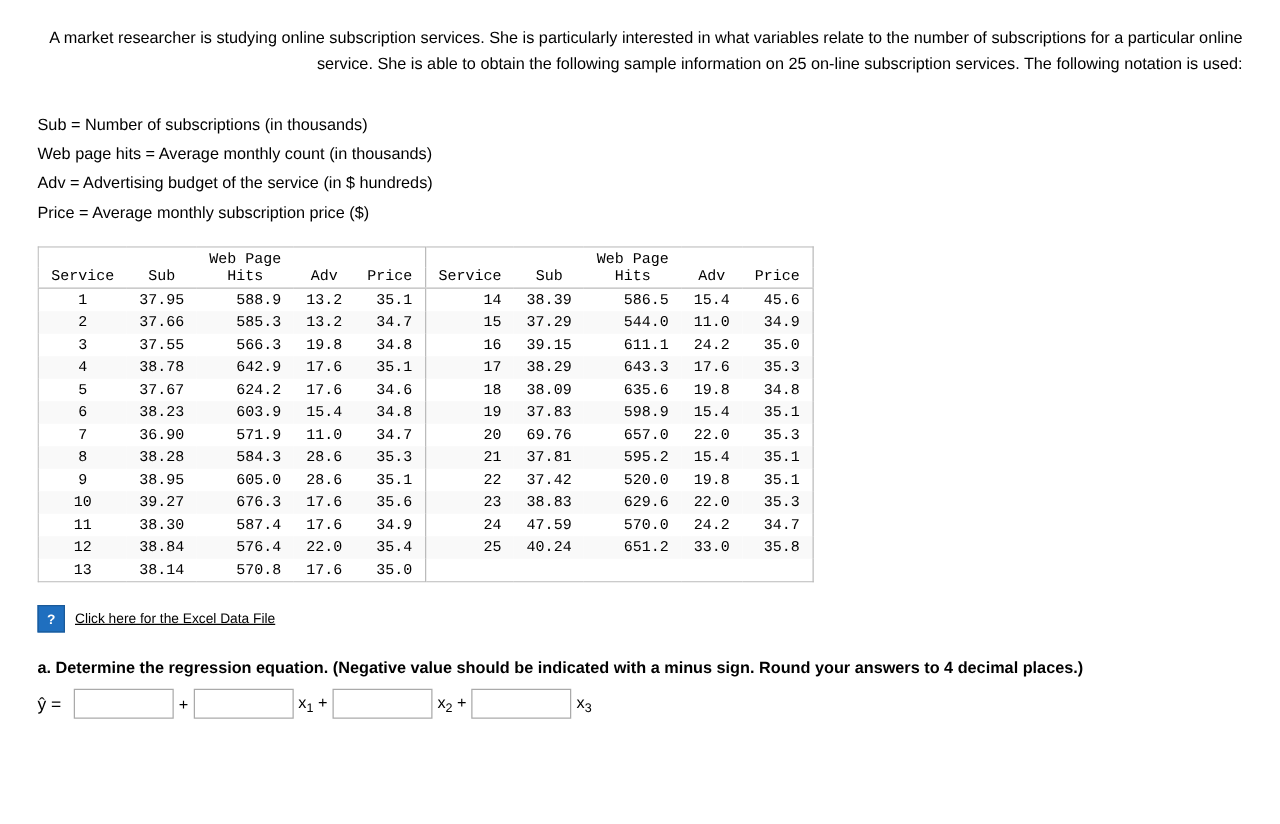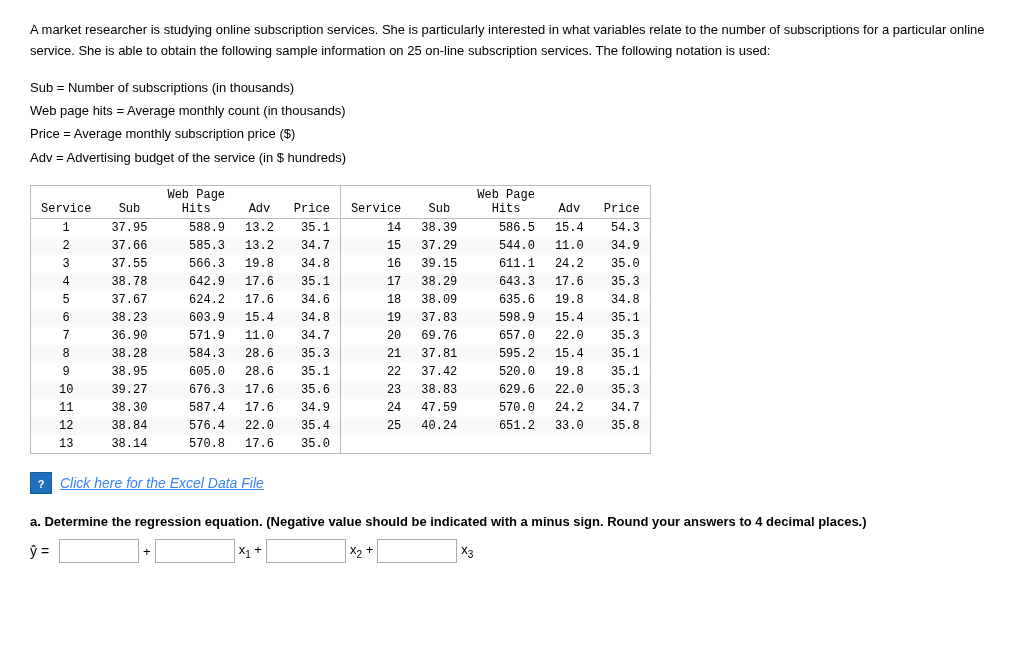--- a/index.html
+++ b/index.html
@@ -6,21 +6,22 @@
     body {
       font-family: Arial, sans-serif;
       font-size: 13px;
       background: #fff;
       color: #000;
       padding: 20px 30px;
       max-width: 1024px;
     }
     .intro-text {
       line-height: 1.6;
-      margin-bottom: 14px;
+      margin-bottom: 26px;
+      text-align: right;
     }
     .notation {
       margin-bottom: 16px;
       line-height: 1.8;
     }
     .notation p {
       font-size: 13px;
     }
     .data-table-wrapper {
       margin-bottom: 18px;
@@ -74,25 +75,24 @@
       color: #fff;
       font-weight: bold;
       font-size: 11px;
       text-align: center;
       line-height: 22px;
       margin-right: 8px;
       flex-shrink: 0;
       border: 1px solid #1a5a99;
     }
     .excel-link {
-      color: #3b82f6;
+      color: #000000;
       text-decoration: underline;
       cursor: pointer;
-      font-size: 14px;
-      font-style: italic;
+      font-size: 11px;
     }
     .question-section {
       margin-bottom: 8px;
     }
     .question-label {
       font-weight: bold;
       font-size: 13px;
       margin-bottom: 6px;
     }
     .regression-row {
@@ -126,22 +126,22 @@
 </head>
 <body>
 
 <div class="intro-text">
   <span>A market researcher is studying online subscription services. She is particularly interested in what variables relate to the number of subscriptions for a particular online service. She is able to obtain the following sample information on 25 on-line subscription services. The following notation is used:</span>
 </div>
 
 <div class="notation">
   <p>Sub = Number of subscriptions (in thousands)</p>
   <p>Web page hits = Average monthly count (in thousands)</p>
+  <p>Adv = Advertising budget of the service (in $ hundreds)</p>
   <p>Price = Average monthly subscription price ($)</p>
-  <p>Adv = Advertising budget of the service (in $ hundreds)</p>
 </div>
 
 <div class="data-table-wrapper">
   <table class="data-table">
     <thead>
       <tr>
         <th></th>
         <th></th>
         <th>Web Page</th>
         <th></th>
@@ -169,21 +169,21 @@
     <tr>
           <td>1</td>
           <td>37.95</td>
           <td>588.9</td>
           <td>13.2</td>
           <td>35.1</td>
           <td class="divider-col">14</td>
           <td>38.39</td>
           <td>586.5</td>
           <td>15.4</td>
-          <td>54.3</td>
+          <td>45.6</td>
         </tr>
         <tr>
           <td>2</td>
           <td>37.66</td>
           <td>585.3</td>
           <td>13.2</td>
           <td>34.7</td>
           <td class="divider-col">15</td>
           <td>37.29</td>
           <td>544.0</td>

